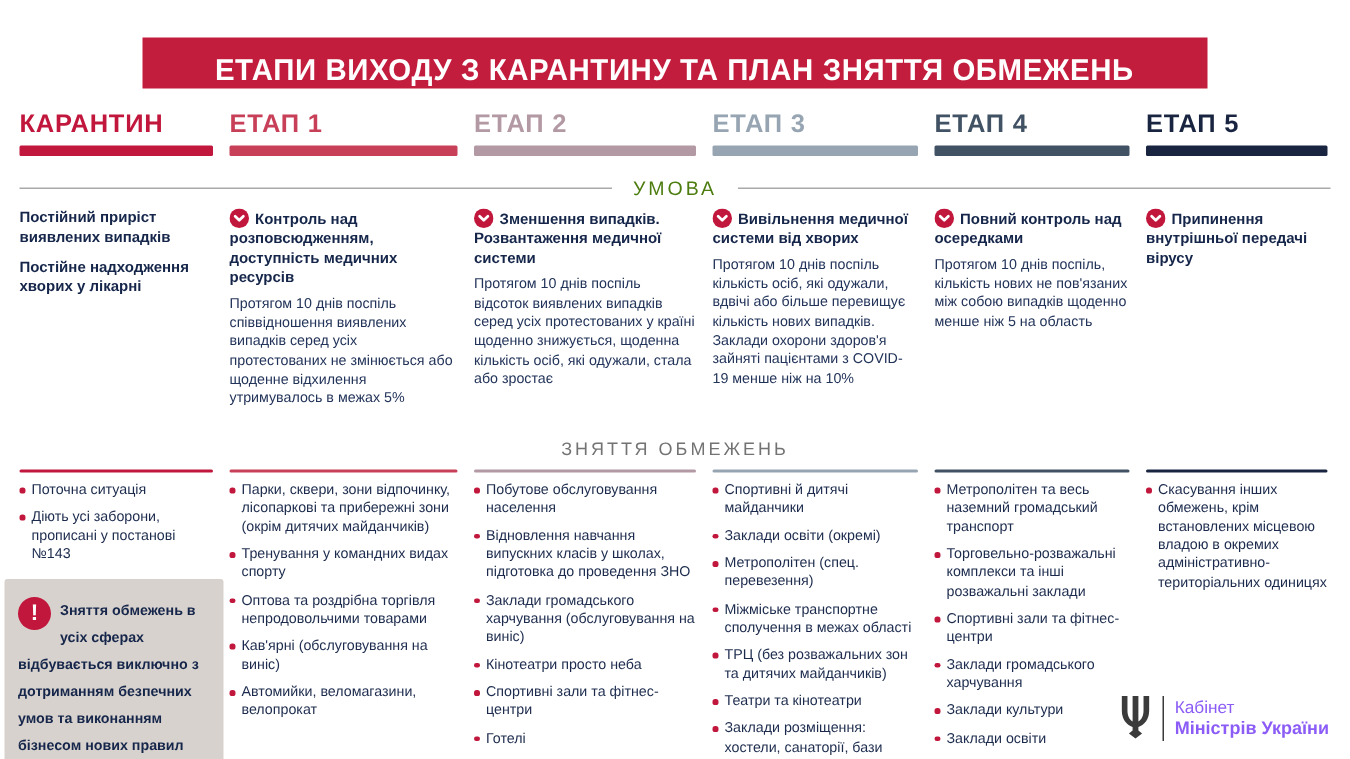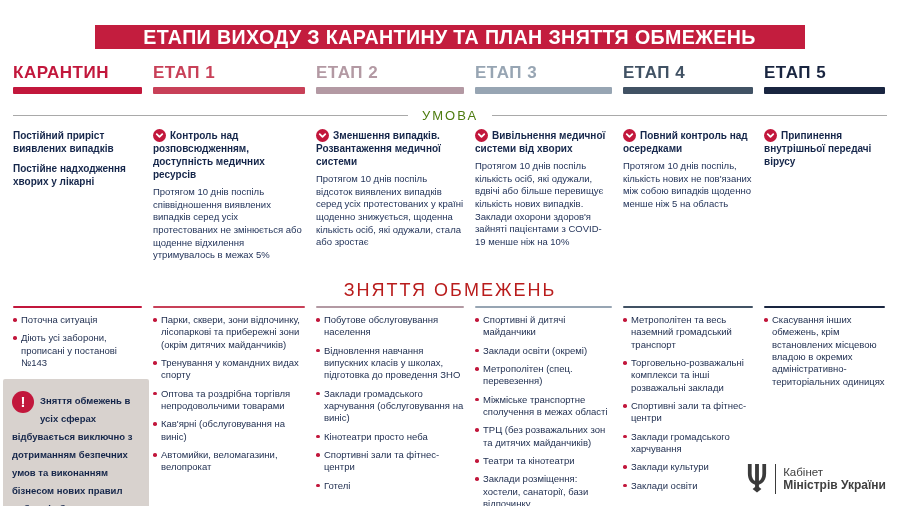--- a/index.html
+++ b/index.html
@@ -2,21 +2,21 @@
 <html><head>
 <meta charset="utf-8">
 <style>
   * { margin:0; padding:0; box-sizing:border-box; }
   html,body { background:#ffffff; }
   .page {
     position:relative; width:900px; height:506px; overflow:hidden;
     background:#ffffff; font-family:"Liberation Sans", sans-serif; color:#1c2b4d;
   }
   .banner {
-    margin:25px auto 0; width:710px; height:24px; background:#c31d3e;
+    margin:25px auto 0; width:710px; height:34px; background:#c31d3e;
     display:flex; align-items:flex-end; justify-content:center;
   }
   .banner-title {
     color:#ffffff; font-size:20px; font-weight:700; letter-spacing:.4px; white-space:nowrap;
     transform:scaleX(.98);
   }
   .grid {
     display:grid; grid-template-columns:129px 152px 148px 137px 130px 121px;
     column-gap:11px; padding:0 13px; width:900px;
   }
@@ -30,21 +30,21 @@
   .divider-label { font-size:13px; letter-spacing:2px; color:#4d7c0f; font-weight:400; }
   .conditions { margin-top:6px; min-height:149px; align-items:start; }
   .cond-h { font-size:10px; font-weight:700; color:#15264a; line-height:1.3; }
   .cond-h + .cond-h { margin-top:7px; }
   .cond-b { font-size:9.5px; color:#23345a; line-height:1.33; margin-top:5px; }
   .cond-b:empty { display:none; }
   .check-circle {
     display:inline-block; width:13px; height:13px; vertical-align:-3px; margin-right:4px;
   }
   .restr-label-row { text-align:center; margin-top:2px; }
-  .restr-label { font-size:18px; letter-spacing:2px; color:#b91c1c; }
+  .restr-label { font-size:12px; letter-spacing:2px; color:#737373; }
   .rules-row { margin-top:5px; }
   .rule { height:2px; border-radius:1px; }
   .lists-row { margin-top:6px; align-items:start; }
   ul.restr-list { list-style:none; }
   ul.restr-list li {
     font-size:9.5px; line-height:1.3; color:#1c2b4d; margin-bottom:6px;
     position:relative; padding-left:8px;
   }
   ul.restr-list li .dot {
     position:absolute; left:0; top:4px; width:3.5px; height:3.5px; border-radius:50%;
@@ -55,21 +55,21 @@
     border-radius:2px;
   }
   .warn-icon {
     float:left; width:22px; height:22px; border-radius:50%; background:#c2173c;
     color:#ffffff; font-weight:700; font-size:15px; text-align:center; line-height:22px;
     margin:1px 6px 2px 0;
   }
   .warning-text { font-size:9.5px; font-weight:700; color:#15264a; line-height:1.35; }
   .logo {
     position:absolute; right:14px; bottom:12px; display:flex; align-items:center; gap:7px;
-    color:#404040;
+    color:#8b5cf6;
   }
   .logo-sep { width:1px; height:30px; background:#3b3b3b; }
   .logo-line1 { font-size:11.5px; }
   .logo-line2 { font-size:12px; font-weight:700; white-space:nowrap; }
 </style>
 </head>
 <body>
 
 <div class="page">
 

